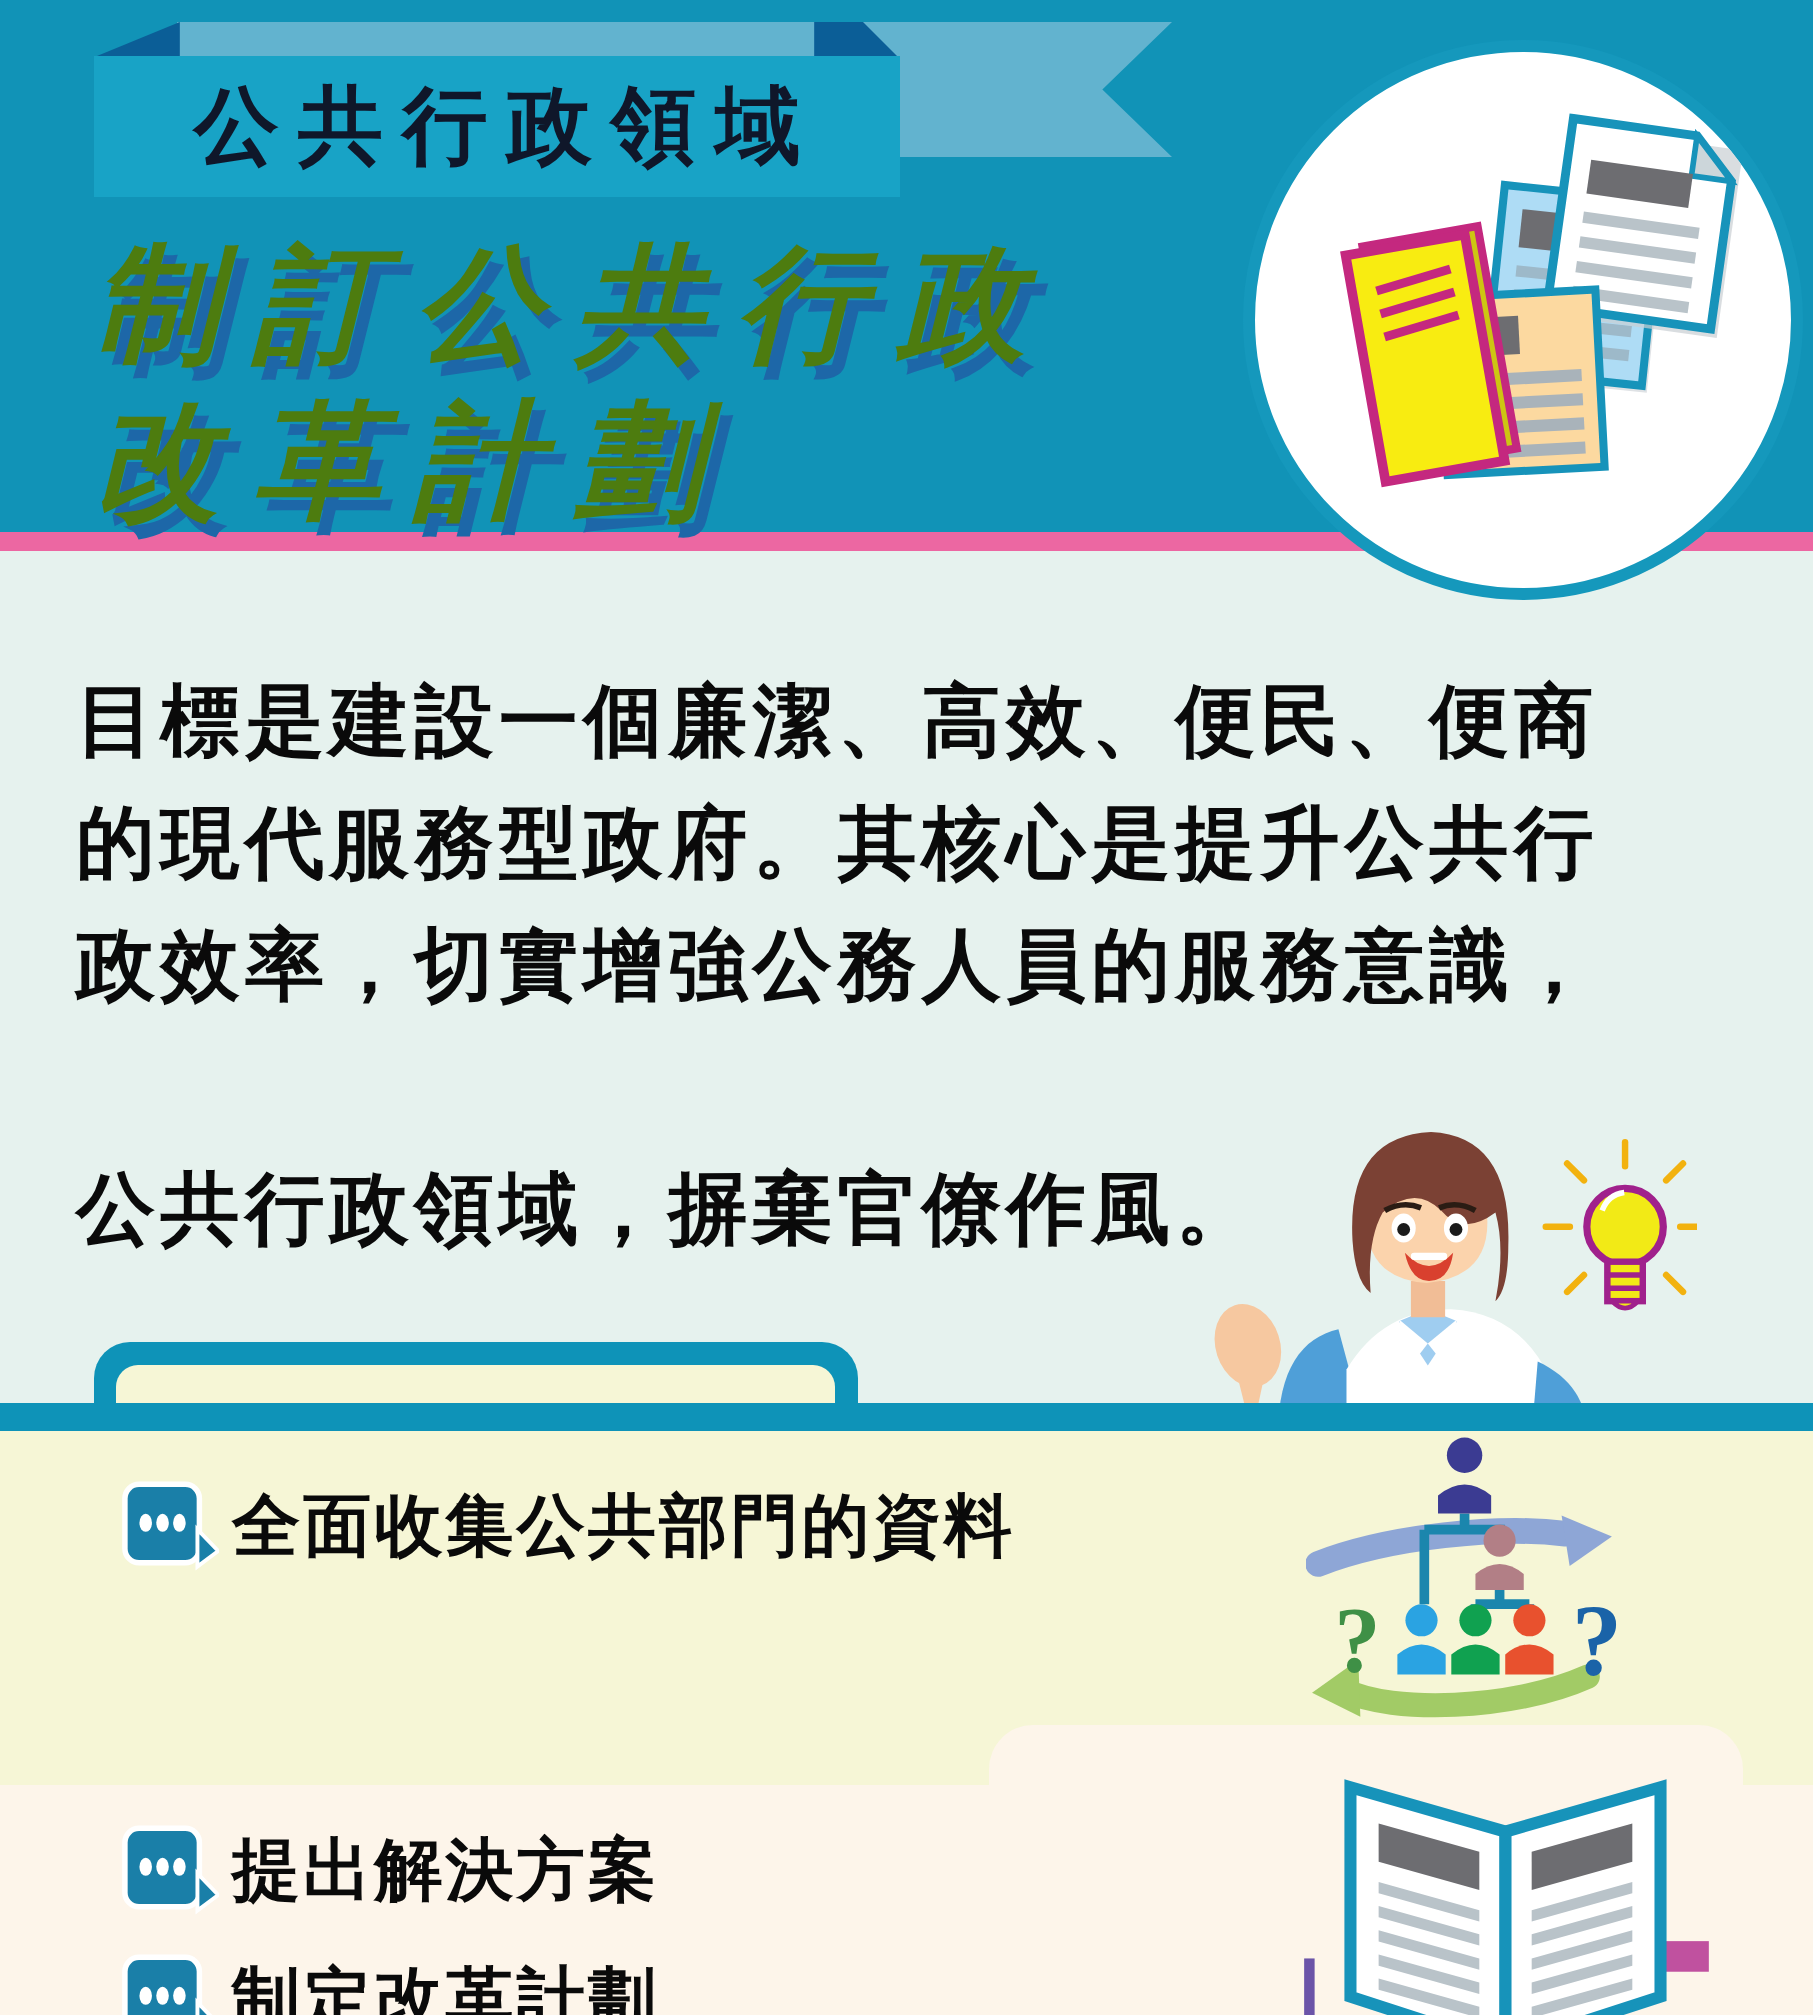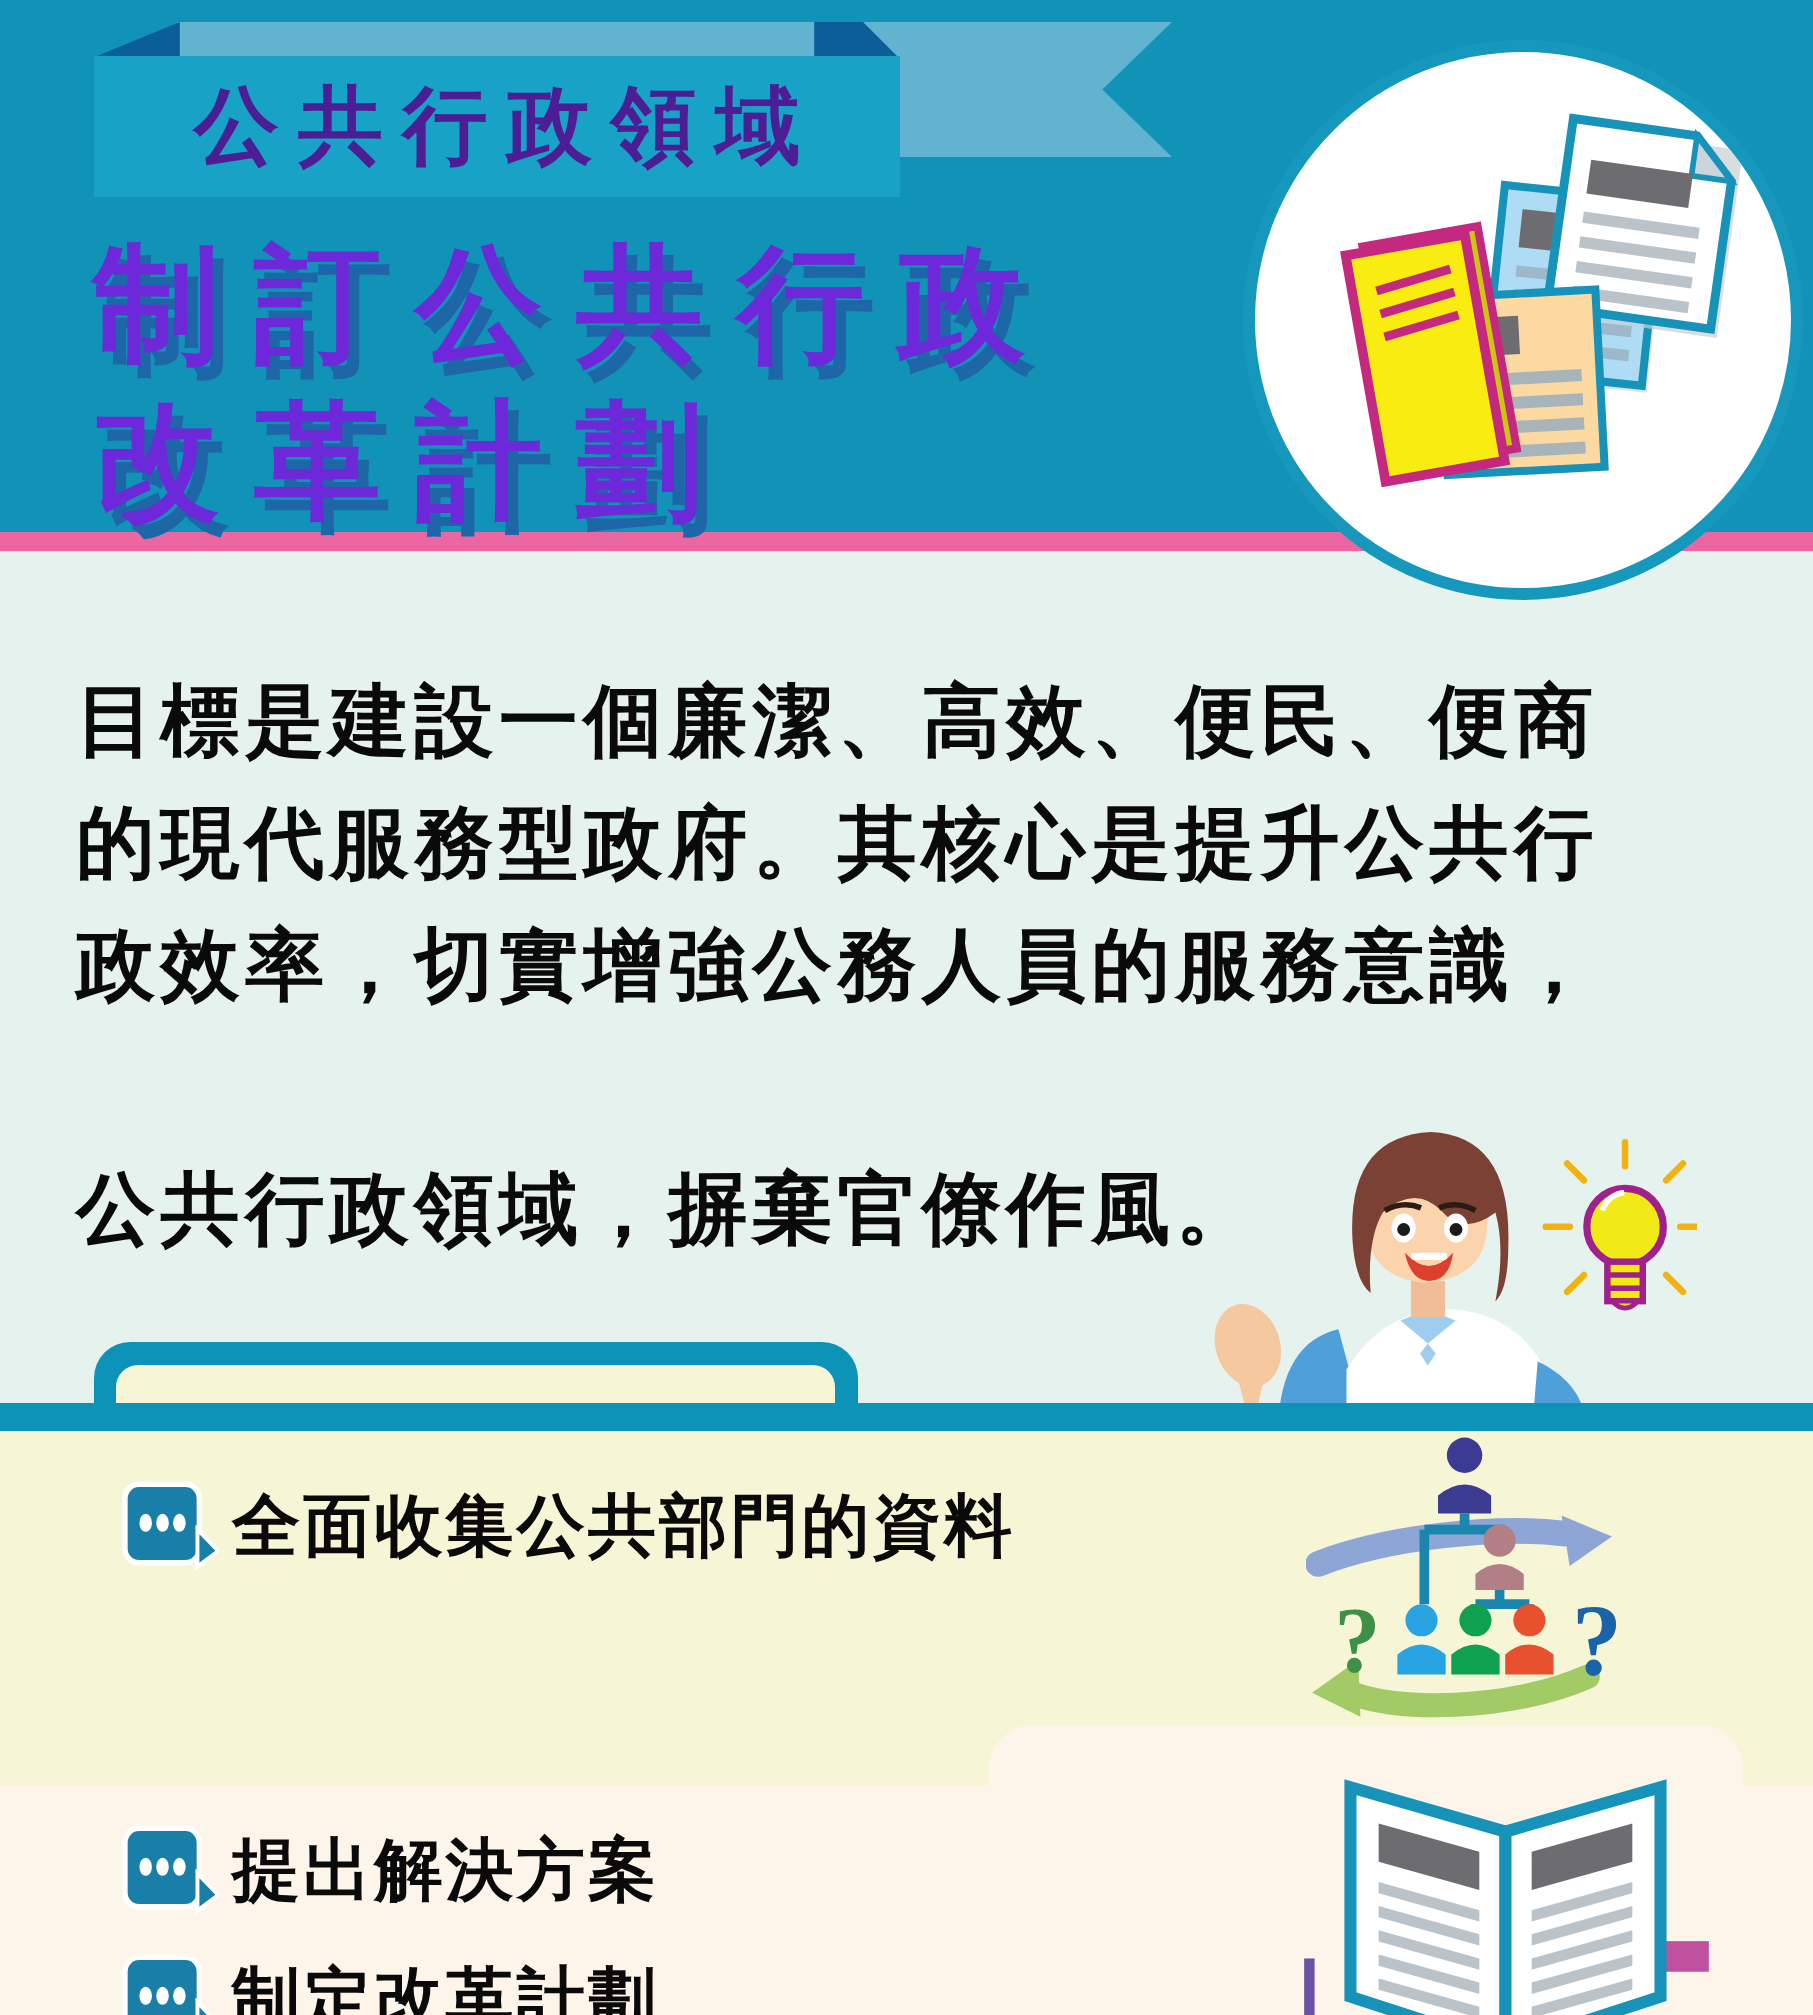--- a/index.html
+++ b/index.html
@@ -7,23 +7,23 @@
   #page{position:relative;width:1814px;height:3123px;overflow:hidden;background:#e6f2ee;}
   .abs{position:absolute;}
 
   
   .header-bg{left:0;top:0;width:1814px;height:532px;background:#1193b7;}
   .pink-stripe{left:0;top:532px;width:1814px;height:19.3px;background:#ec67a2;}
   .ribbon-band{left:177px;top:22px;width:995px;height:135px;background:#62b3cf;
     clip-path:polygon(0 0,100% 0,93% 50%,100% 100%,0 100%);}
   .ribbon-box{left:94px;top:56px;width:806px;height:141px;background:#18a3c6;
     display:flex;align-items:center;justify-content:center;}
-  .ribbon-label{color:#4c1d95;font-size:85px;font-weight:700;letter-spacing:19.3px;white-space:nowrap;text-indent:19.3px;}
-  .title{left:93px;width:1209px;color:#6d28d9;font-weight:900;font-size:127px;
-    letter-spacing:34px;white-space:nowrap;text-shadow:10.5px 13px 0 #1d67a8;line-height:157px;}
+  .ribbon-label{color:#0f172a;font-size:85px;font-weight:700;letter-spacing:19.3px;white-space:nowrap;text-indent:19.3px;}
+  .title{left:93px;width:1209px;color:#4d7c0f;font-weight:900;font-size:127px;
+    letter-spacing:34px;white-space:nowrap;text-shadow:10.5px 13px 0 #1d67a8;line-height:157px;font-style:italic;}
   .title1{top:226px;}
   .title2{top:383px;}
 
   
   .doc-circle{left:1243px;top:40px;width:536px;height:536px;background:#ffffff;
     border:12px solid #1598bc;border-radius:50%;overflow:hidden;}
 
   
   .pline{left:76px;width:1640px;height:122px;line-height:122px;
     font-family:Liberation Serif, serif;font-weight:900;font-size:79px;

